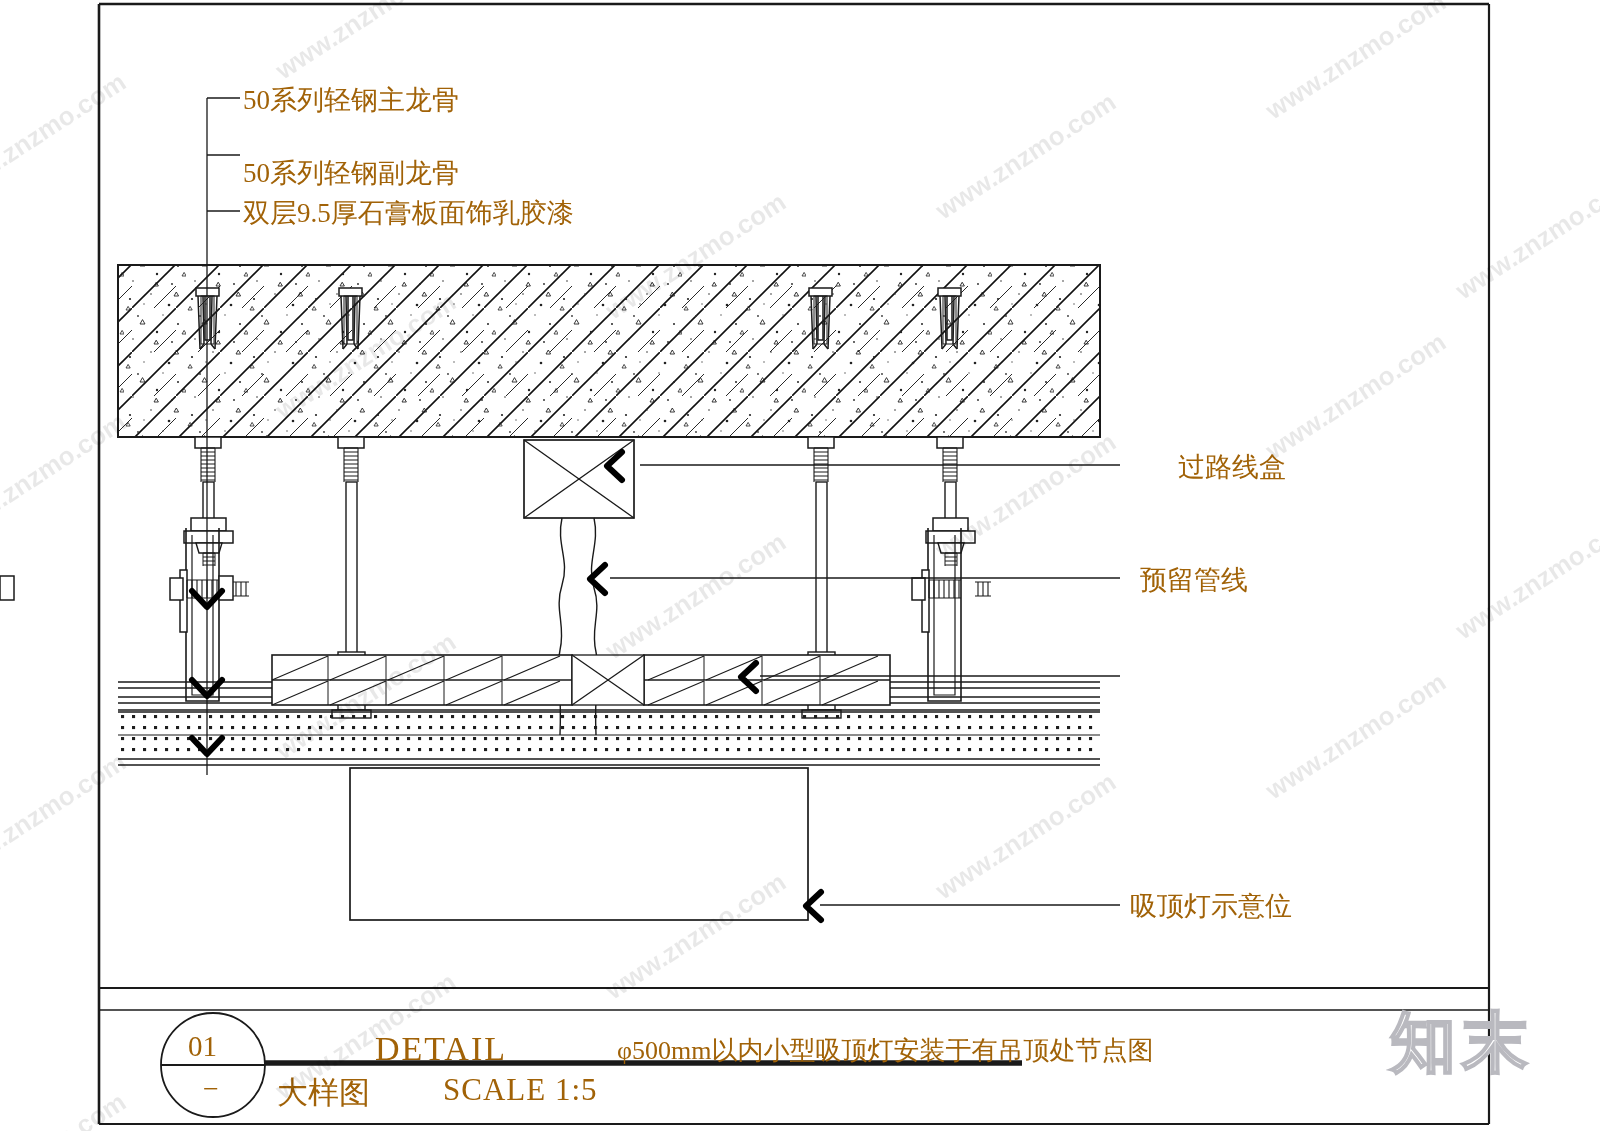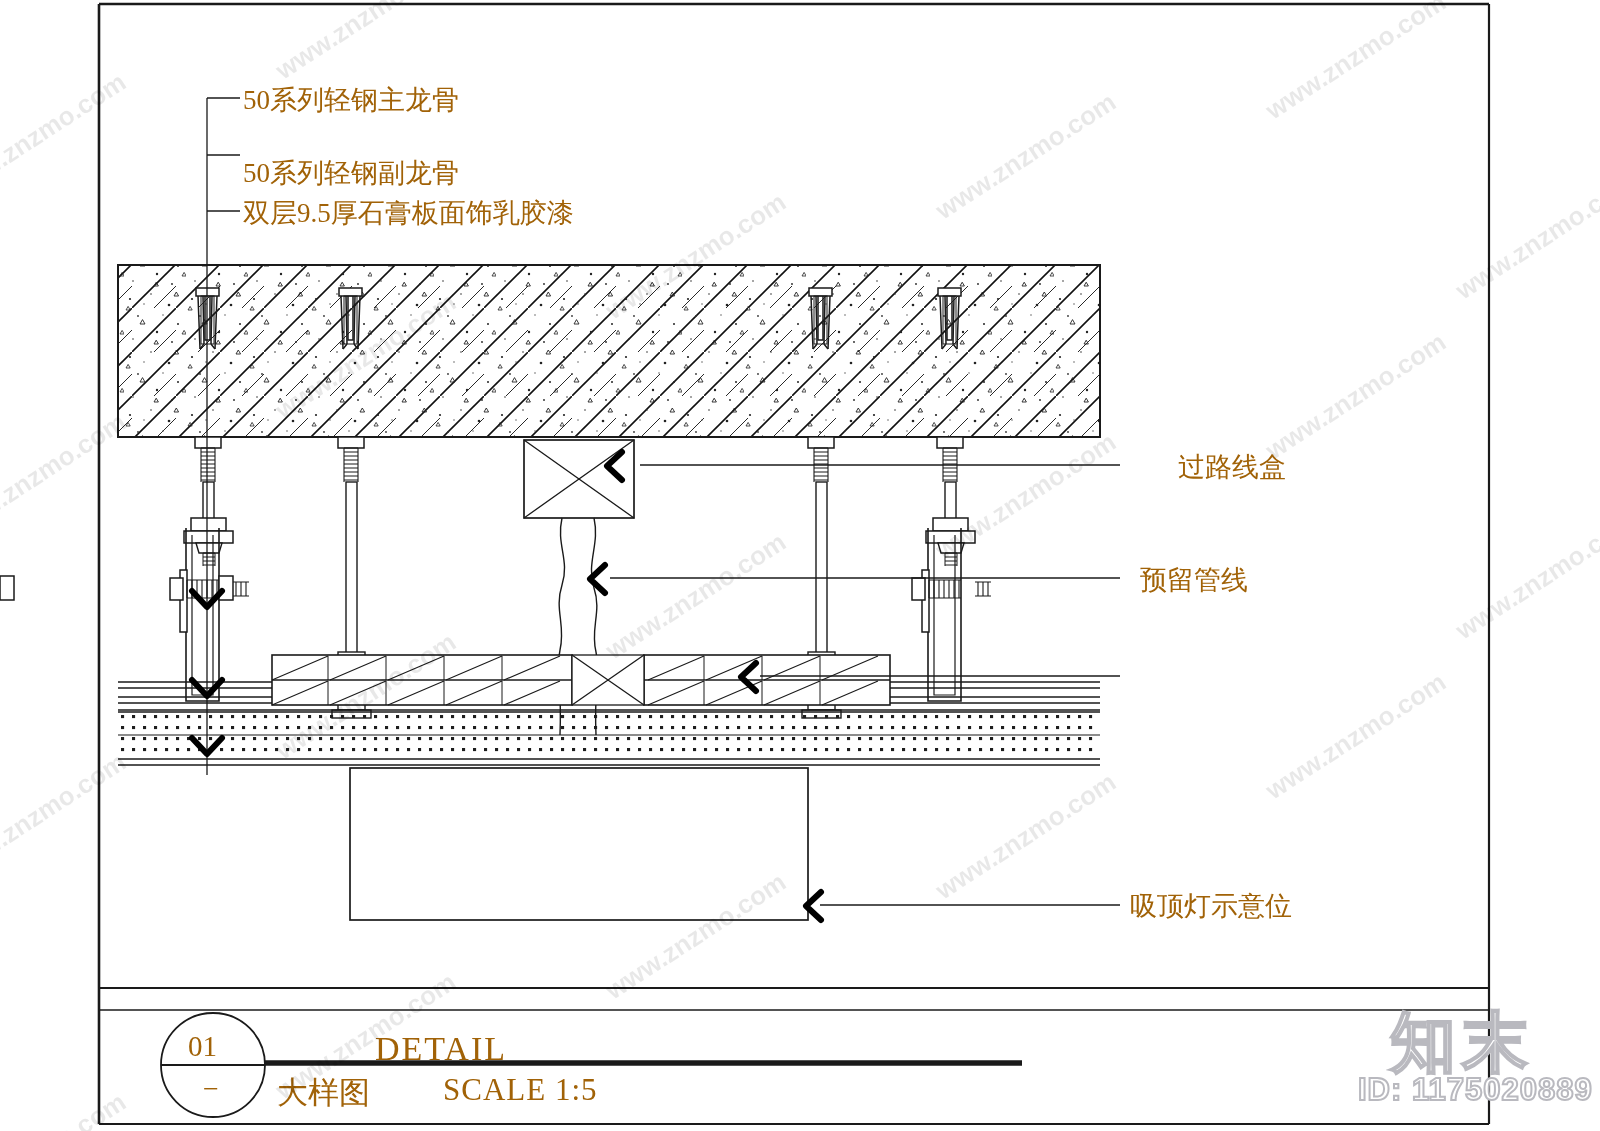--- a/index.html
+++ b/index.html
@@ -340,20 +340,21 @@
 
   <div class="lbl cn" style="left:1130px;top:449px;margin-left:48px;">过路线盒</div>
   <div class="lbl cn" style="left:1140px;top:562px;">预留管线</div>
   <div class="lbl cn" style="left:1130px;top:888px;">吸顶灯示意位</div>
 
   <div class="lbl" style="left:188px;top:1030px;font-size:29px;">01</div>
   <div class="lbl" style="left:203px;top:1073px;font-size:28px;">−</div>
   <div class="lbl" style="left:375px;top:1030px;font-size:34px;letter-spacing:2px;">DETAIL</div>
   <div class="lbl cn" style="left:277px;top:1072px;font-size:31px;">大样图</div>
   <div class="lbl" style="left:443px;top:1072px;font-size:31px;letter-spacing:1px;">SCALE  1:5</div>
+  <div class="lbl cn" style="left:617px;top:1033px;font-size:26px;">φ500mm以内小型吸顶灯安装于有吊顶处节点图</div>
 
   <div class="wm-layer">
     <div class="wm" style="left:-60px;  top:180px;">www.znzmo.com</div>
     <div class="wm" style="left:-60px;  top:520px;">www.znzmo.com</div>
     <div class="wm" style="left:-60px;  top:860px;">www.znzmo.com</div>
     <div class="wm" style="left:-60px;  top:1200px;">www.znzmo.com</div>
     <div class="wm" style="left:270px;  top:60px;">www.znzmo.com</div>
     <div class="wm" style="left:270px;  top:400px;">www.znzmo.com</div>
     <div class="wm" style="left:270px;  top:740px;">www.znzmo.com</div>
     <div class="wm" style="left:270px;  top:1080px;">www.znzmo.com</div>
@@ -365,16 +366,15 @@
     <div class="wm" style="left:930px;  top:200px;">www.znzmo.com</div>
     <div class="wm" style="left:930px;  top:540px;">www.znzmo.com</div>
     <div class="wm" style="left:930px;  top:880px;">www.znzmo.com</div>
     <div class="wm" style="left:1260px; top:100px;">www.znzmo.com</div>
     <div class="wm" style="left:1260px; top:440px;">www.znzmo.com</div>
     <div class="wm" style="left:1260px; top:780px;">www.znzmo.com</div>
     <div class="wm" style="left:1450px; top:280px;">www.znzmo.com</div>
     <div class="wm" style="left:1450px; top:620px;">www.znzmo.com</div>
 
     <div class="wmbig" style="left:1390px;top:998px;font-size:66px;letter-spacing:6px;">知末</div>
-    <div class="wmbig" style="left:1358px;top:1072px;font-size:31px;letter-spacing:1px;">ID: 1175020889</div>
   </div>
 
 </div>
 
 </body></html>

